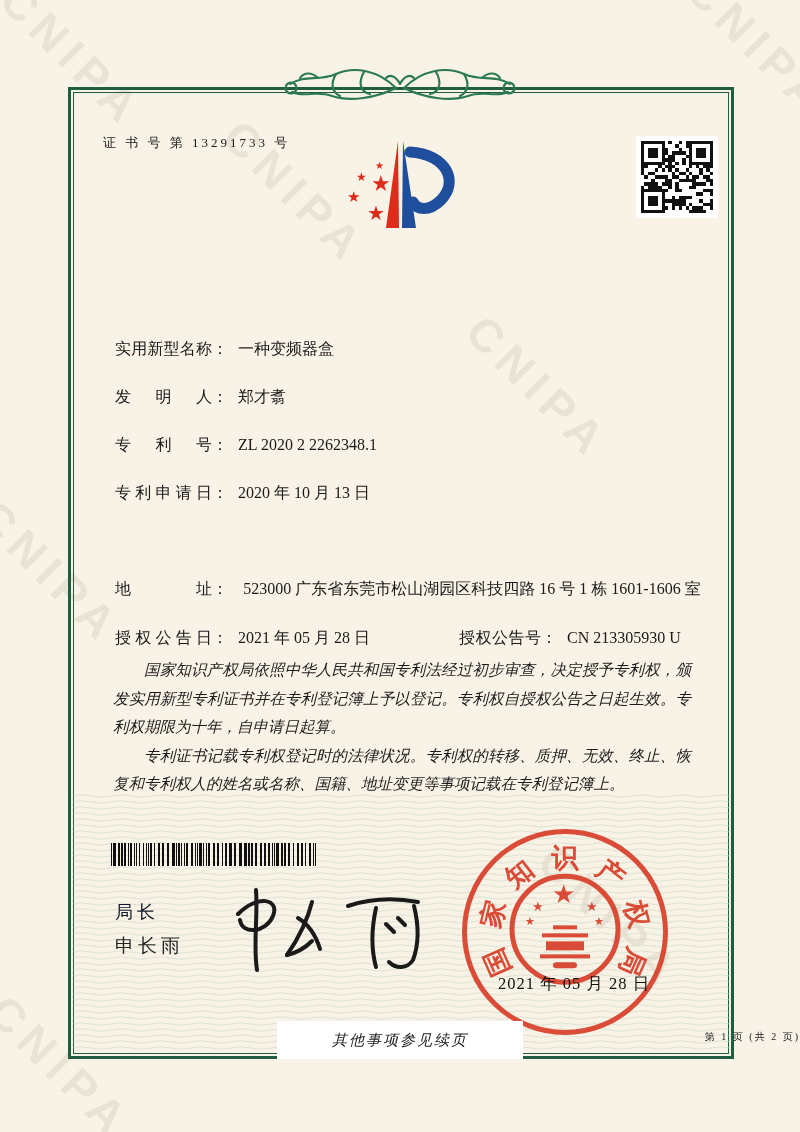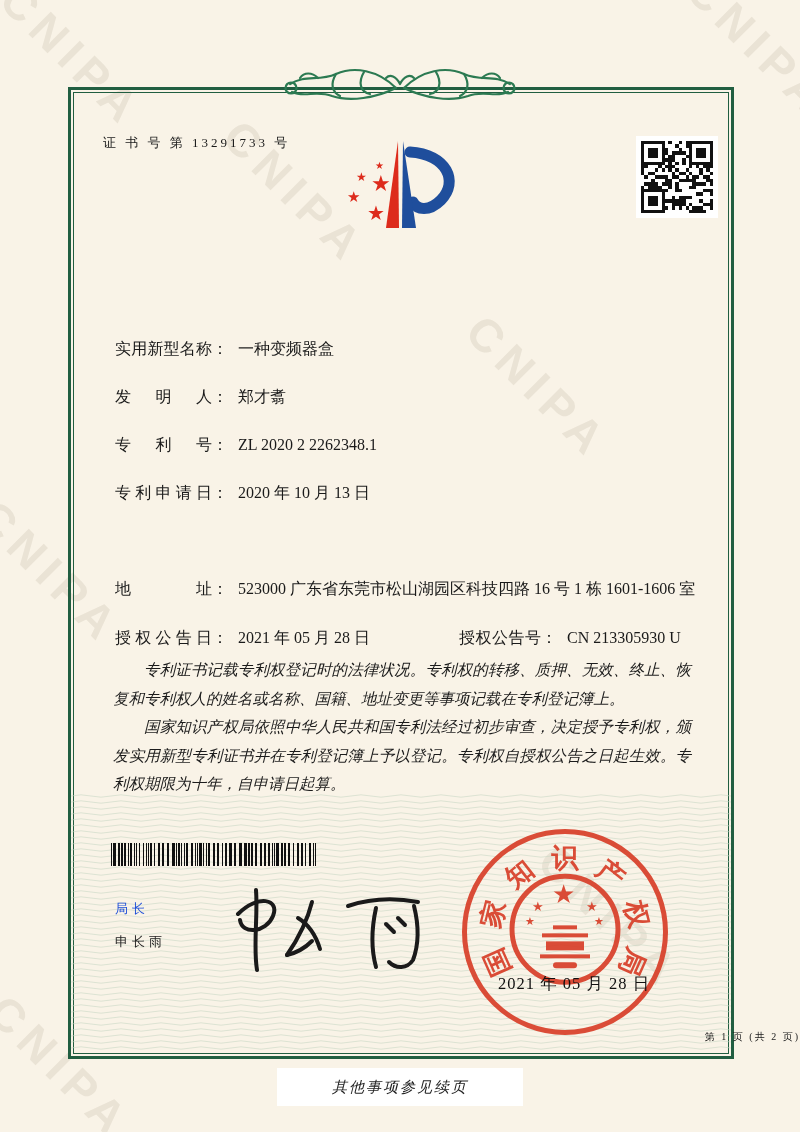--- a/index.html
+++ b/index.html
@@ -39,38 +39,38 @@
 
   .paras { position:absolute; left:113px; top:656px; width:578px; font-size:15.5px;
            line-height:1.84; font-style:italic; text-align:justify; color:#1c1c1c; }
   .paras p { text-indent:2em; }
 
   .waves { position:absolute; left:71px; top:792px; z-index:3; }
 
   .barcode { position:absolute; left:110px; top:843px; z-index:5; }
 
   .director-title { position:absolute; left:115px; top:900px; font-family:"Liberation Sans", sans-serif;
-                    font-size:13px; letter-spacing:4px; color:#1d4ed8; z-index:5; }
+                    font-size:18px; letter-spacing:4px; color:#0f172a; z-index:5; }
   .director-name  { position:absolute; left:115px; top:933px; font-family:"Liberation Sans", sans-serif;
-                    font-size:13px; letter-spacing:4px; color:#222; z-index:5; }
+                    font-size:19px; letter-spacing:4px; color:#222; z-index:5; }
   .signature { position:absolute; left:226px; top:876px; z-index:5; }
 
   .seal { position:absolute; left:462px; top:829px; width:206px; height:206px; z-index:6; opacity:0.93; }
   .seal-ring { position:absolute; inset:0; border:5px solid #d8402a; border-radius:50%; }
   .seal-chars span { position:absolute; left:50%; top:50%; font-size:27px; font-weight:bold;
                      color:#d8402a; font-family:"Liberation Serif", serif; }
   .seal-emblem { position:absolute; left:50%; top:50%; transform:translate(-50%,-52%); }
 
   .seal-date { position:absolute; left:498px; top:973px; font-size:16.5px; letter-spacing:1px;
                color:#111; z-index:7; white-space:nowrap; }
 
   .page-num { position:absolute; left:0; top:1030px; width:100%; text-align:right;
               font-size:10px; letter-spacing:2px; z-index:5;padding-left:44px; }
 
-  .strip { position:absolute; left:277px; top:1068px; width:246px; height:38px;
+  .strip { position:absolute; left:277px; top:1021px; width:246px; height:38px;
            background:#ffffff; z-index:5; text-align:center; line-height:38px;
            font-size:15px; font-style:italic; letter-spacing:2px; color:#222; }
 </style>
 </head>
 <body>
 
 <div class="page">
 
   <span class="wm" style="left:-18px; top:28px;">CNIPA</span>
   <span class="wm" style="left:668px; top:18px;">CNIPA</span>
@@ -362,32 +362,32 @@
     <div class="row" style="top:385px;">
       <span class="lab">发明人</span><span class="colon">：</span><span class="val">郑才翥</span>
     </div>
     <div class="row" style="top:433px;">
       <span class="lab">专利号</span><span class="colon">：</span><span class="val">ZL 2020 2 2262348.1</span>
     </div>
     <div class="row" style="top:481px;">
       <span class="lab">专利申请日</span><span class="colon">：</span><span class="val">2020 年 10 月 13 日</span>
     </div>
     <div class="row" style="top:577px;">
-      <span class="lab">地址</span><span class="colon">：</span><span class="val" style="width:468px;">523000 广东省东莞市松山湖园区科技四路 16 号 1 栋 1601-1606 室</span>
+      <span class="lab">地址</span><span class="colon">：</span><span class="val" style="width:468px;text-align:center;">523000 广东省东莞市松山湖园区科技四路 16 号 1 栋 1601-1606 室</span>
     </div>
     <div class="row" style="top:626px;">
       <span class="lab">授权公告日</span><span class="colon">：</span><span class="val">2021 年 05 月 28 日</span>
       <span class="field2">
         <span class="lab" style="width:82px;">授权公告号</span><span class="colon">：</span><span class="val">CN 213305930 U</span>
       </span>
     </div>
 
     <div class="paras">
+      <p>国家知识产权局依照中华人民共和国专利法经过初步审查，决定授予专利权，颁发实用新型专利证书并在专利登记簿上予以登记。专利权自授权公告之日起生效。专利权期限为十年，自申请日起算。</p>
       <p>专利证书记载专利权登记时的法律状况。专利权的转移、质押、无效、终止、恢复和专利权人的姓名或名称、国籍、地址变更等事项记载在专利登记簿上。</p>
-      <p>国家知识产权局依照中华人民共和国专利法经过初步审查，决定授予专利权，颁发实用新型专利证书并在专利登记簿上予以登记。专利权自授权公告之日起生效。专利权期限为十年，自申请日起算。</p>
     </div>
 
     <svg class="waves" id="waves" width="660" height="264" viewBox="0 0 660 264">
         <path d="M0 4 q10 -2.4 20 0 q10 2.4 20 0 q10 -2.4 20 0 q10 2.4 20 0 q10 -2.4 20 0 q10 2.4 20 0 q10 -2.4 20 0 q10 2.4 20 0 q10 -2.4 20 0 q10 2.4 20 0 q10 -2.4 20 0 q10 2.4 20 0 q10 -2.4 20 0 q10 2.4 20 0 q10 -2.4 20 0 q10 2.4 20 0 q10 -2.4 20 0 q10 2.4 20 0 q10 -2.4 20 0 q10 2.4 20 0 q10 -2.4 20 0 q10 2.4 20 0 q10 -2.4 20 0 q10 2.4 20 0 q10 -2.4 20 0 q10 2.4 20 0 q10 -2.4 20 0 q10 2.4 20 0 q10 -2.4 20 0 q10 2.4 20 0 q10 -2.4 20 0 q10 2.4 20 0 q10 -2.4 20 0 q10 2.4 20 0" fill="none" stroke="#c7d6c5" stroke-width="0.8" opacity="0.75"></path>
         <path d="M0 10 q10 -2.4 20 0 q10 2.4 20 0 q10 -2.4 20 0 q10 2.4 20 0 q10 -2.4 20 0 q10 2.4 20 0 q10 -2.4 20 0 q10 2.4 20 0 q10 -2.4 20 0 q10 2.4 20 0 q10 -2.4 20 0 q10 2.4 20 0 q10 -2.4 20 0 q10 2.4 20 0 q10 -2.4 20 0 q10 2.4 20 0 q10 -2.4 20 0 q10 2.4 20 0 q10 -2.4 20 0 q10 2.4 20 0 q10 -2.4 20 0 q10 2.4 20 0 q10 -2.4 20 0 q10 2.4 20 0 q10 -2.4 20 0 q10 2.4 20 0 q10 -2.4 20 0 q10 2.4 20 0 q10 -2.4 20 0 q10 2.4 20 0 q10 -2.4 20 0 q10 2.4 20 0 q10 -2.4 20 0 q10 2.4 20 0" fill="none" stroke="#c7d6c5" stroke-width="0.8" opacity="0.75"></path>
         <path d="M0 16 q10 -2.4 20 0 q10 2.4 20 0 q10 -2.4 20 0 q10 2.4 20 0 q10 -2.4 20 0 q10 2.4 20 0 q10 -2.4 20 0 q10 2.4 20 0 q10 -2.4 20 0 q10 2.4 20 0 q10 -2.4 20 0 q10 2.4 20 0 q10 -2.4 20 0 q10 2.4 20 0 q10 -2.4 20 0 q10 2.4 20 0 q10 -2.4 20 0 q10 2.4 20 0 q10 -2.4 20 0 q10 2.4 20 0 q10 -2.4 20 0 q10 2.4 20 0 q10 -2.4 20 0 q10 2.4 20 0 q10 -2.4 20 0 q10 2.4 20 0 q10 -2.4 20 0 q10 2.4 20 0 q10 -2.4 20 0 q10 2.4 20 0 q10 -2.4 20 0 q10 2.4 20 0 q10 -2.4 20 0 q10 2.4 20 0" fill="none" stroke="#c7d6c5" stroke-width="0.8" opacity="0.75"></path>
         <path d="M0 22 q10 -2.4 20 0 q10 2.4 20 0 q10 -2.4 20 0 q10 2.4 20 0 q10 -2.4 20 0 q10 2.4 20 0 q10 -2.4 20 0 q10 2.4 20 0 q10 -2.4 20 0 q10 2.4 20 0 q10 -2.4 20 0 q10 2.4 20 0 q10 -2.4 20 0 q10 2.4 20 0 q10 -2.4 20 0 q10 2.4 20 0 q10 -2.4 20 0 q10 2.4 20 0 q10 -2.4 20 0 q10 2.4 20 0 q10 -2.4 20 0 q10 2.4 20 0 q10 -2.4 20 0 q10 2.4 20 0 q10 -2.4 20 0 q10 2.4 20 0 q10 -2.4 20 0 q10 2.4 20 0 q10 -2.4 20 0 q10 2.4 20 0 q10 -2.4 20 0 q10 2.4 20 0 q10 -2.4 20 0 q10 2.4 20 0" fill="none" stroke="#c7d6c5" stroke-width="0.8" opacity="0.75"></path>
         <path d="M0 28 q10 -2.4 20 0 q10 2.4 20 0 q10 -2.4 20 0 q10 2.4 20 0 q10 -2.4 20 0 q10 2.4 20 0 q10 -2.4 20 0 q10 2.4 20 0 q10 -2.4 20 0 q10 2.4 20 0 q10 -2.4 20 0 q10 2.4 20 0 q10 -2.4 20 0 q10 2.4 20 0 q10 -2.4 20 0 q10 2.4 20 0 q10 -2.4 20 0 q10 2.4 20 0 q10 -2.4 20 0 q10 2.4 20 0 q10 -2.4 20 0 q10 2.4 20 0 q10 -2.4 20 0 q10 2.4 20 0 q10 -2.4 20 0 q10 2.4 20 0 q10 -2.4 20 0 q10 2.4 20 0 q10 -2.4 20 0 q10 2.4 20 0 q10 -2.4 20 0 q10 2.4 20 0 q10 -2.4 20 0 q10 2.4 20 0" fill="none" stroke="#c7d6c5" stroke-width="0.8" opacity="0.75"></path>
         <path d="M0 34 q10 -2.4 20 0 q10 2.4 20 0 q10 -2.4 20 0 q10 2.4 20 0 q10 -2.4 20 0 q10 2.4 20 0 q10 -2.4 20 0 q10 2.4 20 0 q10 -2.4 20 0 q10 2.4 20 0 q10 -2.4 20 0 q10 2.4 20 0 q10 -2.4 20 0 q10 2.4 20 0 q10 -2.4 20 0 q10 2.4 20 0 q10 -2.4 20 0 q10 2.4 20 0 q10 -2.4 20 0 q10 2.4 20 0 q10 -2.4 20 0 q10 2.4 20 0 q10 -2.4 20 0 q10 2.4 20 0 q10 -2.4 20 0 q10 2.4 20 0 q10 -2.4 20 0 q10 2.4 20 0 q10 -2.4 20 0 q10 2.4 20 0 q10 -2.4 20 0 q10 2.4 20 0 q10 -2.4 20 0 q10 2.4 20 0" fill="none" stroke="#c7d6c5" stroke-width="0.8" opacity="0.75"></path>
         <path d="M0 40 q10 -2.4 20 0 q10 2.4 20 0 q10 -2.4 20 0 q10 2.4 20 0 q10 -2.4 20 0 q10 2.4 20 0 q10 -2.4 20 0 q10 2.4 20 0 q10 -2.4 20 0 q10 2.4 20 0 q10 -2.4 20 0 q10 2.4 20 0 q10 -2.4 20 0 q10 2.4 20 0 q10 -2.4 20 0 q10 2.4 20 0 q10 -2.4 20 0 q10 2.4 20 0 q10 -2.4 20 0 q10 2.4 20 0 q10 -2.4 20 0 q10 2.4 20 0 q10 -2.4 20 0 q10 2.4 20 0 q10 -2.4 20 0 q10 2.4 20 0 q10 -2.4 20 0 q10 2.4 20 0 q10 -2.4 20 0 q10 2.4 20 0 q10 -2.4 20 0 q10 2.4 20 0 q10 -2.4 20 0 q10 2.4 20 0" fill="none" stroke="#c7d6c5" stroke-width="0.8" opacity="0.75"></path>

